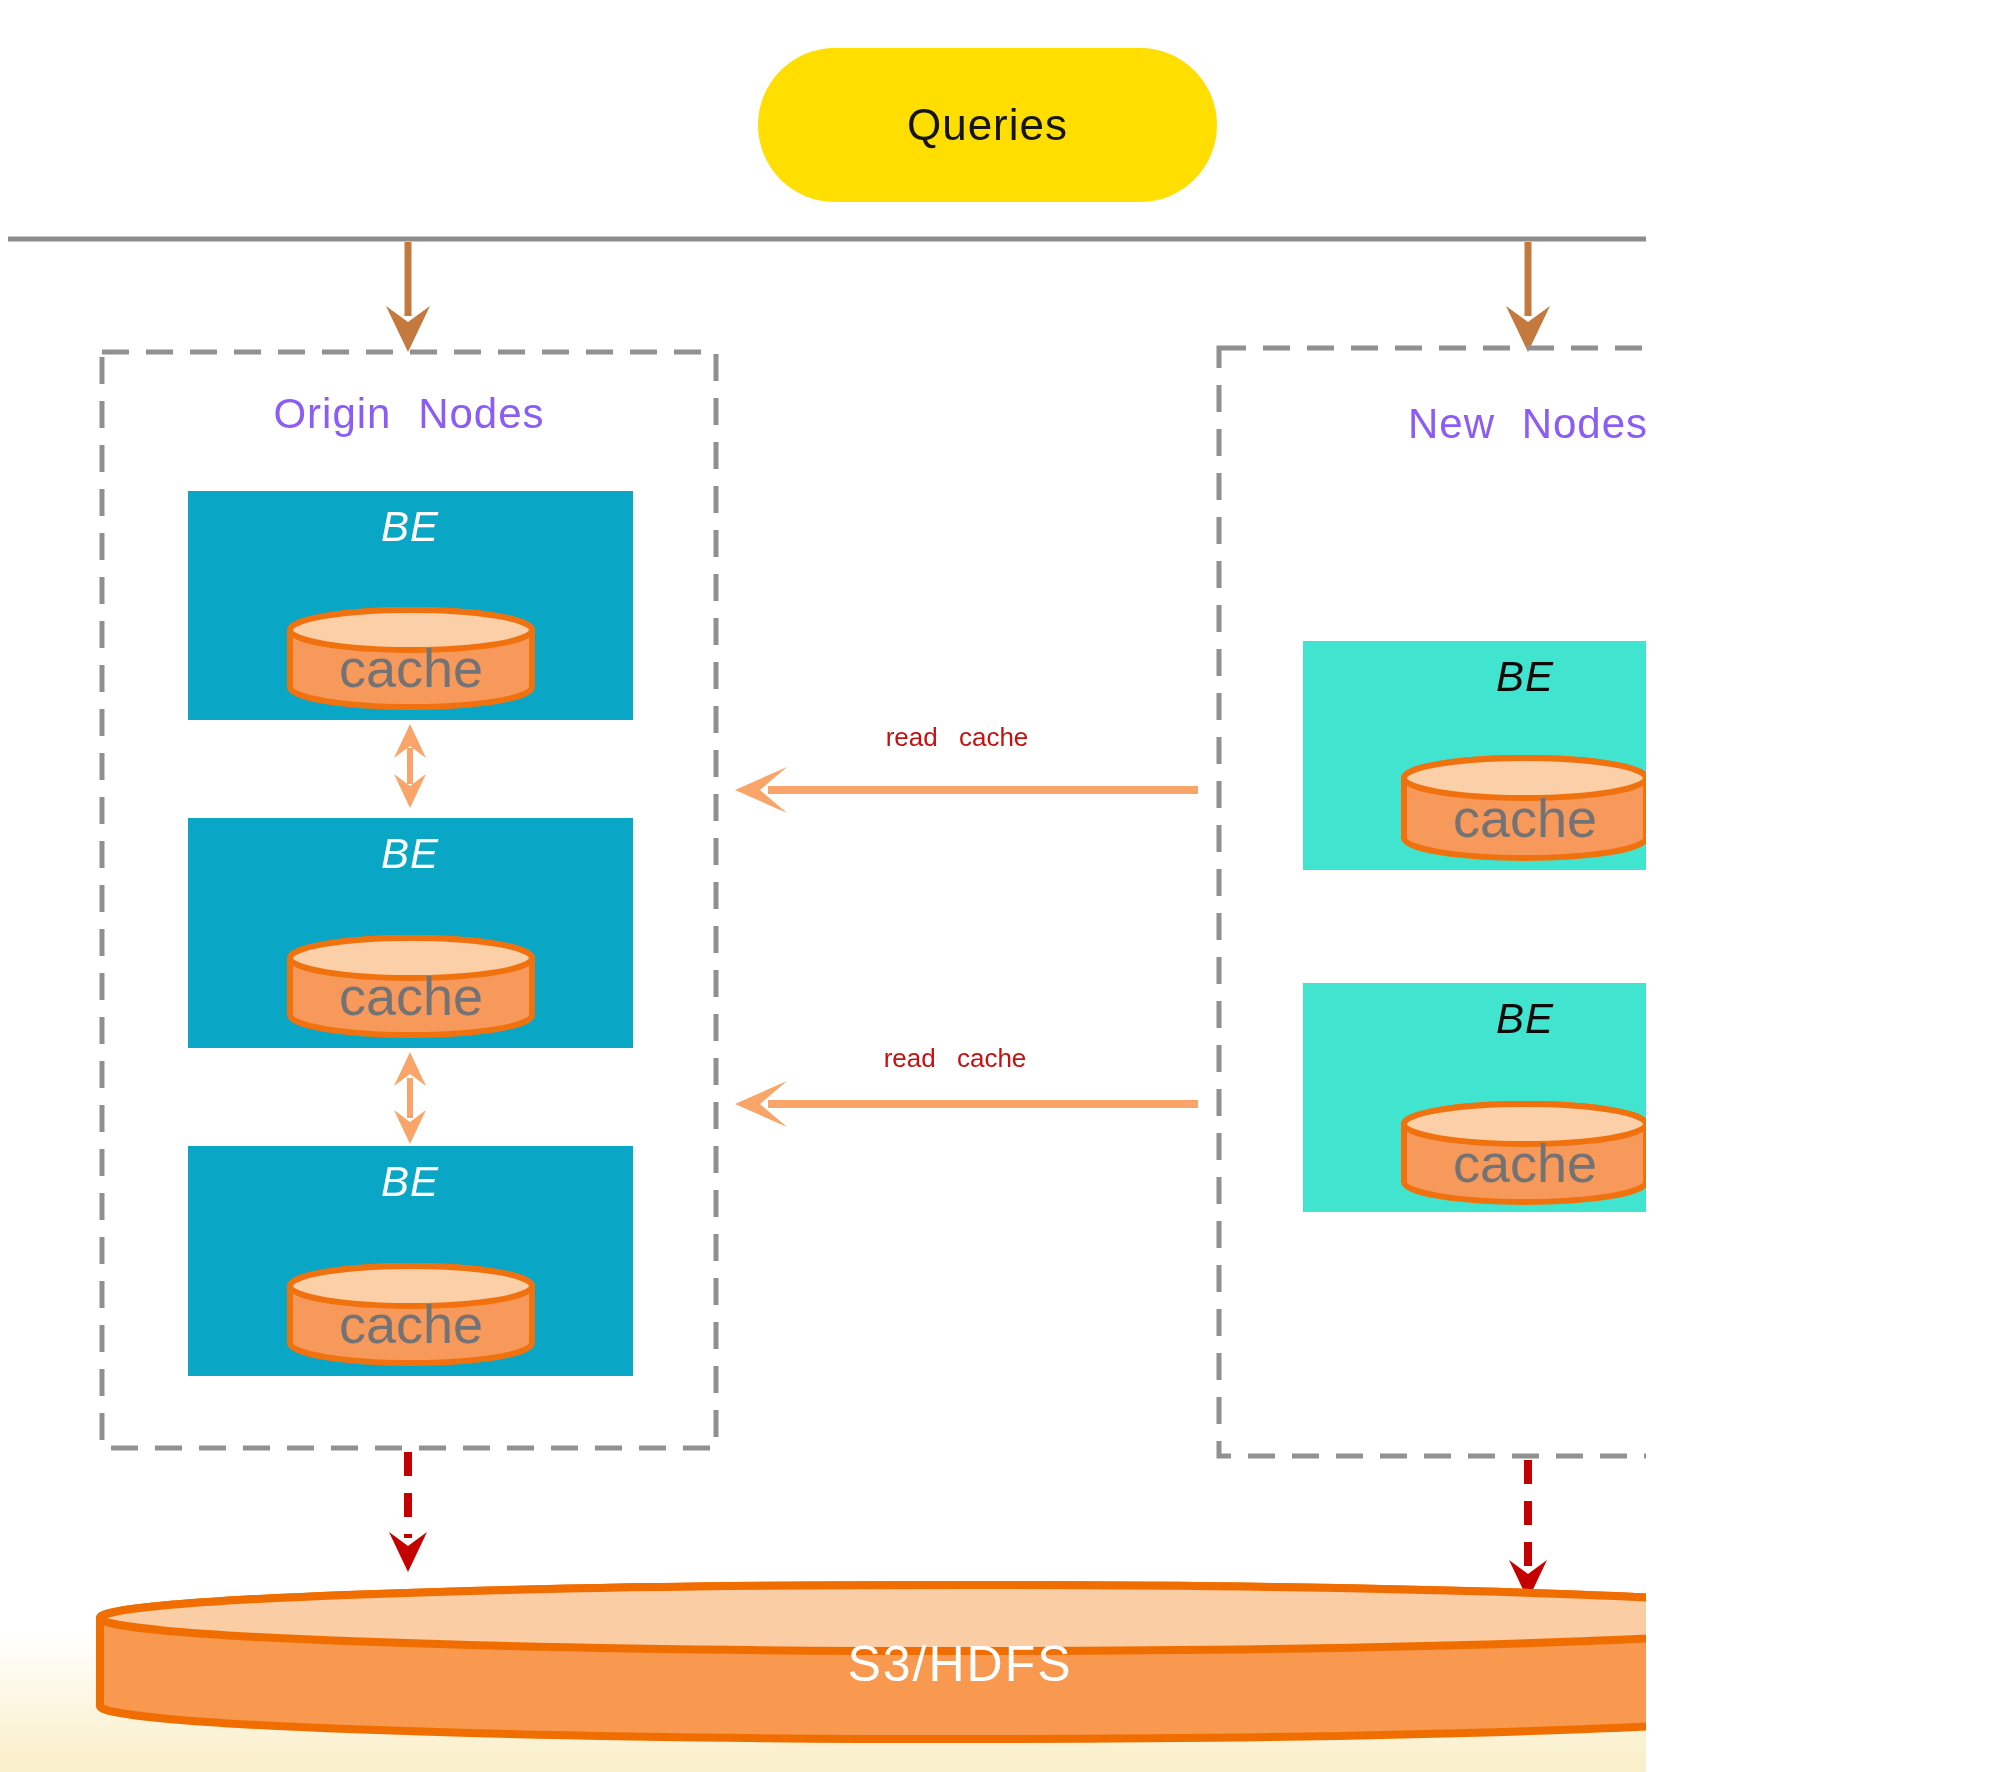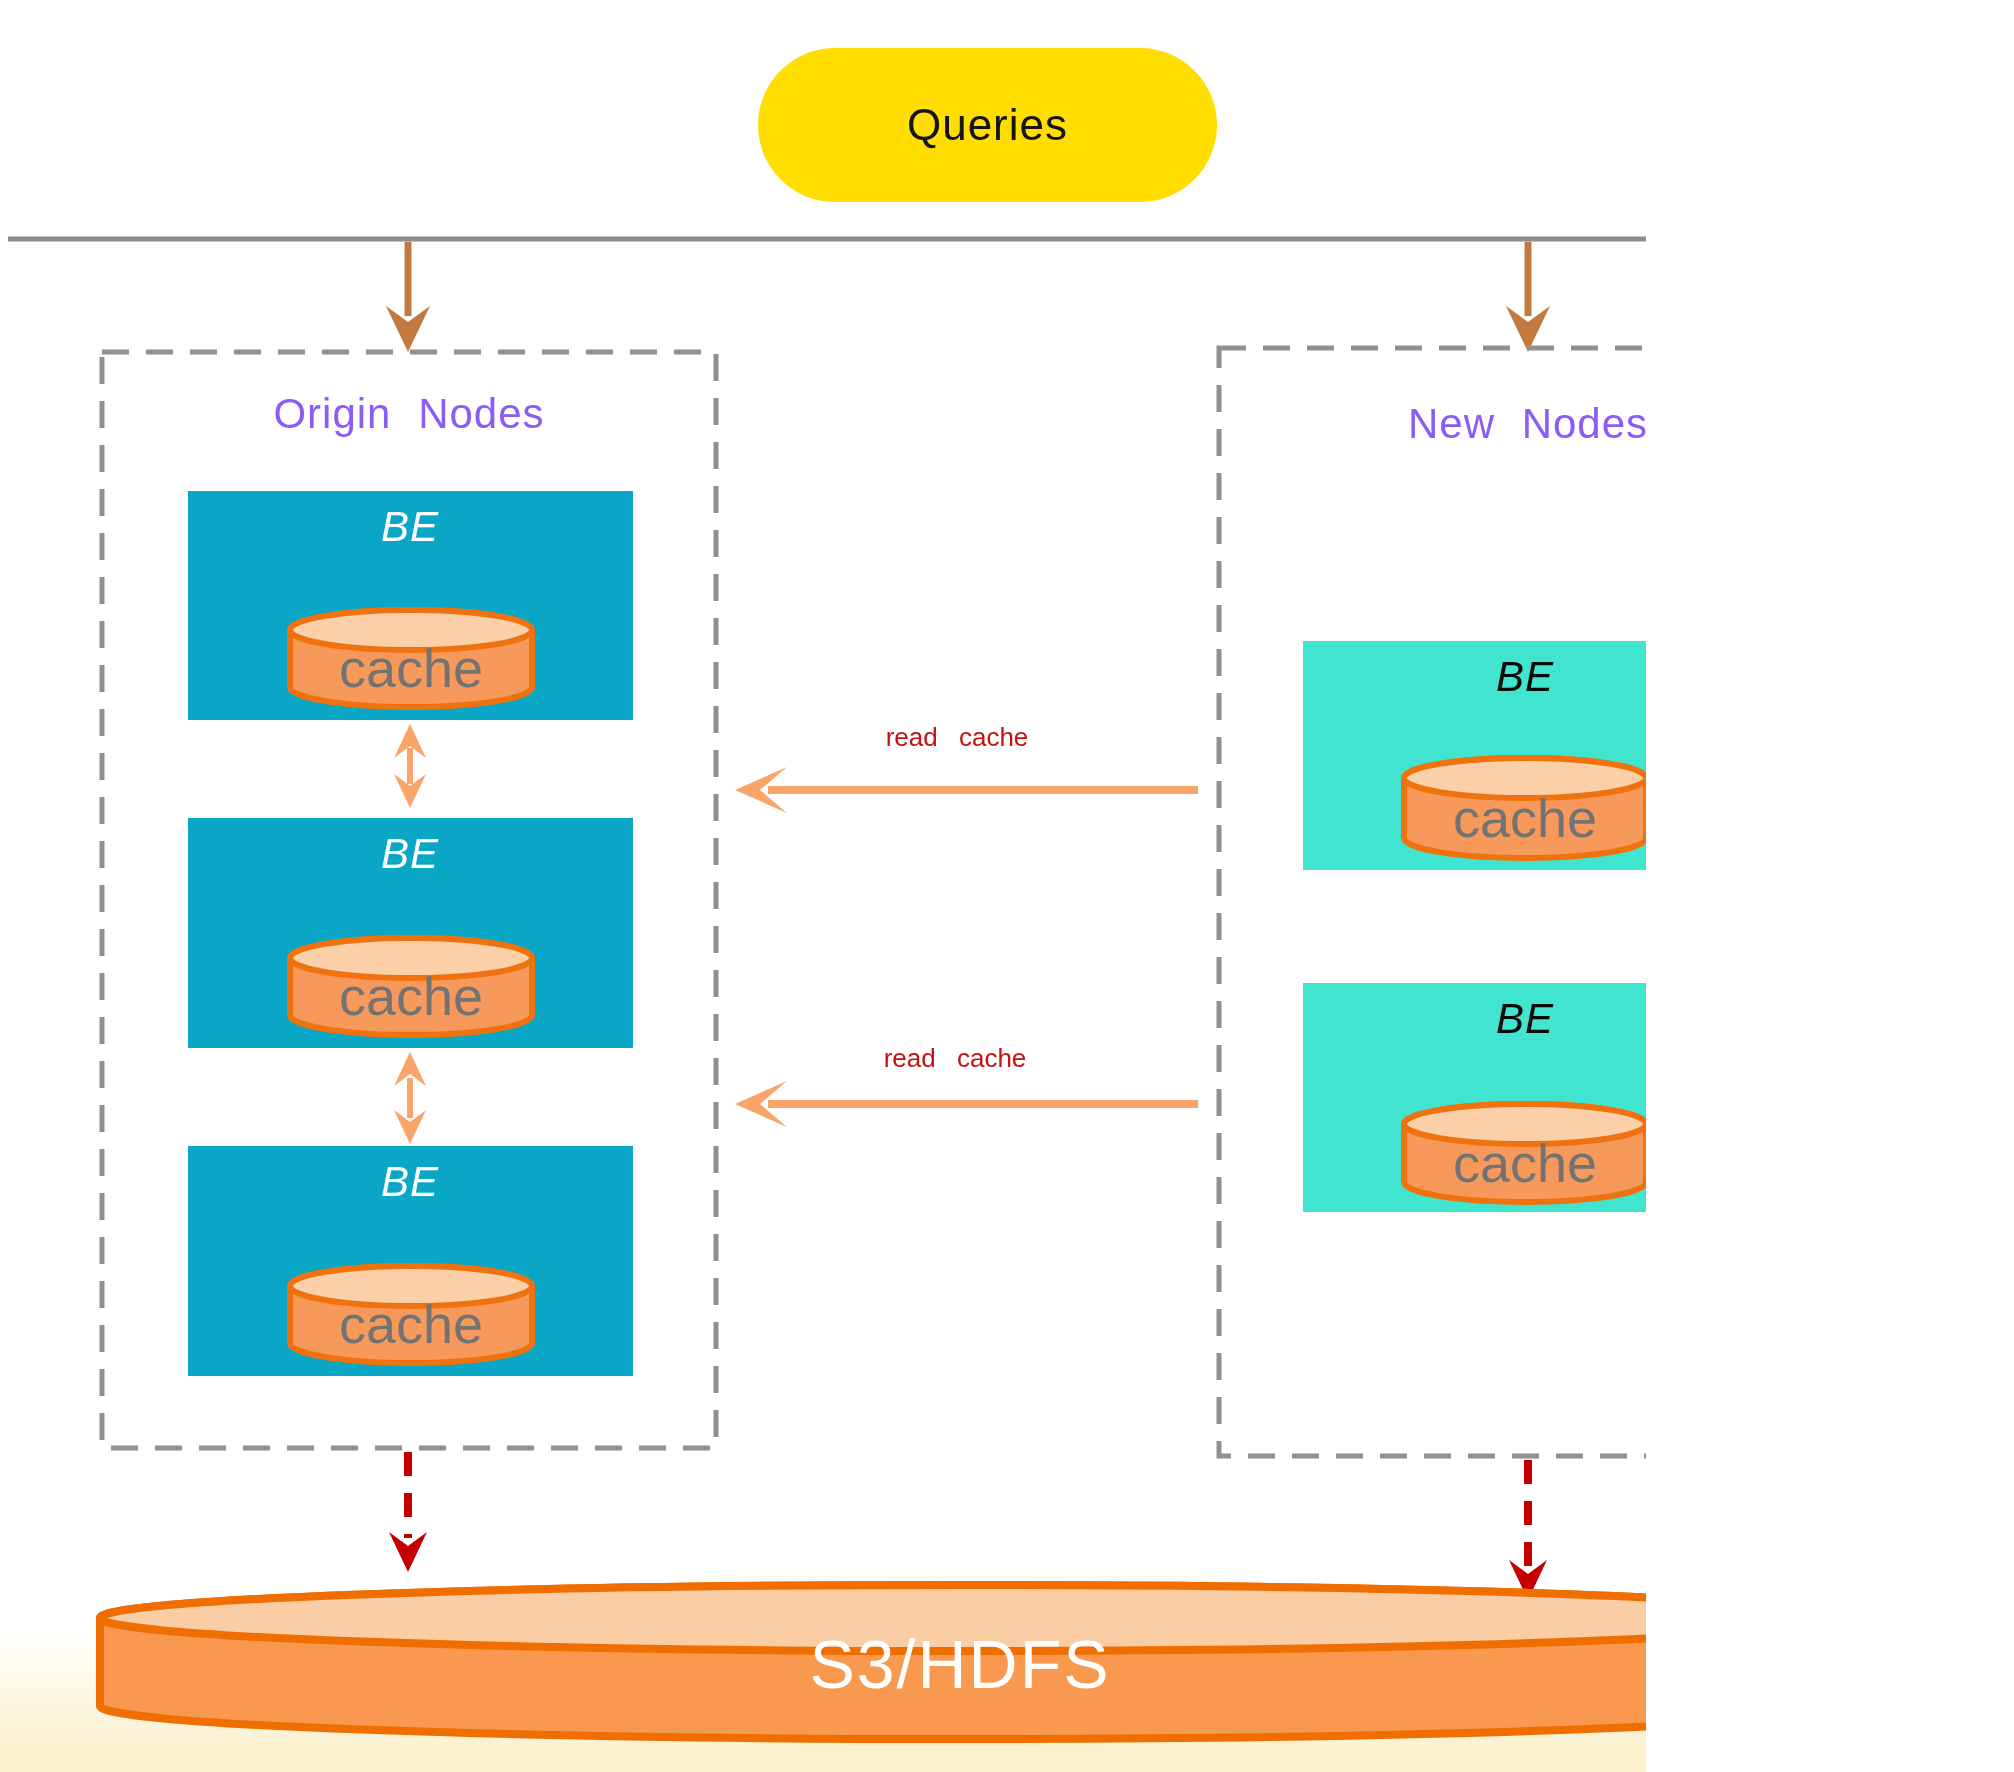--- a/index.html
+++ b/index.html
@@ -22,21 +22,21 @@
     display:flex;align-items:center;justify-content:center;}
   .queries-text{font-size:44px;color:#151515;letter-spacing:1px;}
 
   .lbl{position:absolute;transform:translate(-50%,-50%);white-space:nowrap;line-height:1;}
   .group-title{font-size:42px;color:#8b5cf6;word-spacing:14px;letter-spacing:1px;}
   .be-label{font-size:42px;letter-spacing:1px;font-style:italic;}
   .be-left{color:#ffffff;}
   .be-right{color:#0b0b0b;}
   .cache-label{font-size:54px;color:#737373;}
   .read-cache-label{font-size:26px;color:var(--read-cache-text);word-spacing:14px;}
-  .storage-label{font-size:68px;color:#ffffff;letter-spacing:2px;}
+  .storage-label{font-size:50px;color:#ffffff;letter-spacing:2px;}
 
   
   .bus{stroke:var(--bus-line);stroke-width:5;}
   .frame{fill:none;stroke:var(--frame-gray);stroke-width:5;stroke-dasharray:27 17;}
   .qarrow-shaft{stroke:var(--query-arrow);stroke-width:7;}
   .qarrow-head{fill:var(--query-arrow);}
   .be-rect-left{fill:var(--origin-be);}
   .be-rect-right{fill:var(--new-be);}
   .cyl-body{fill:var(--cache-body);stroke:var(--cache-border);stroke-width:6;stroke-linejoin:round;}
   .cyl-top{fill:var(--cache-top);stroke:var(--cache-border);stroke-width:6;}

